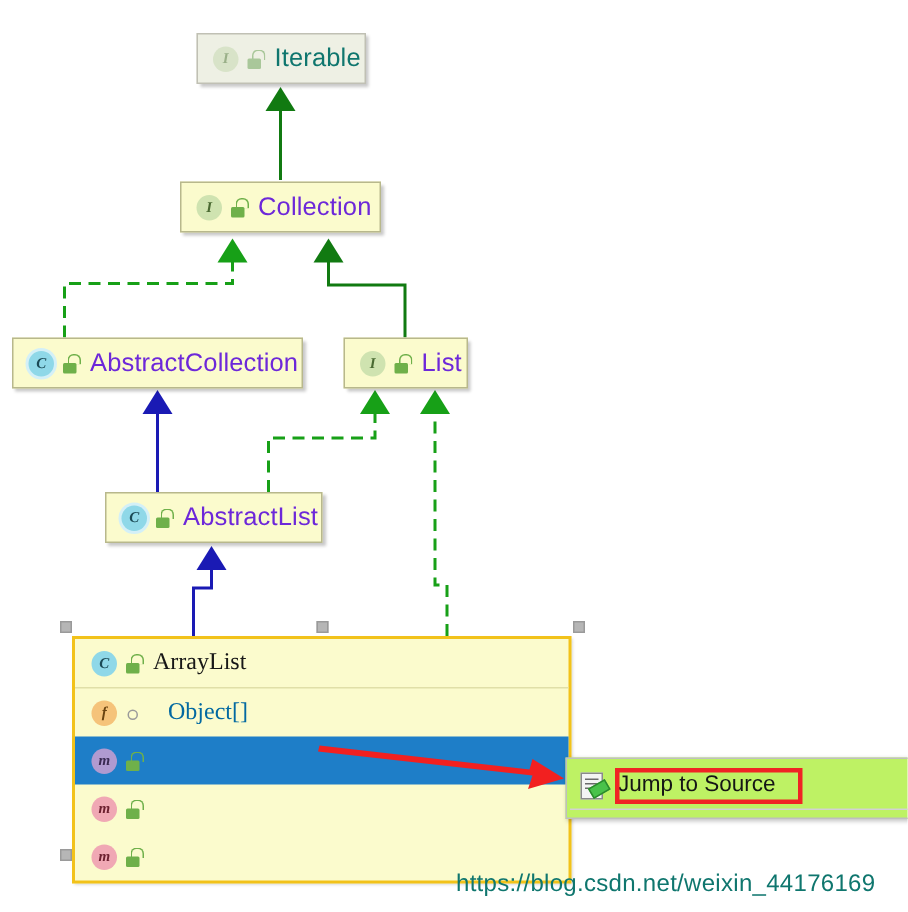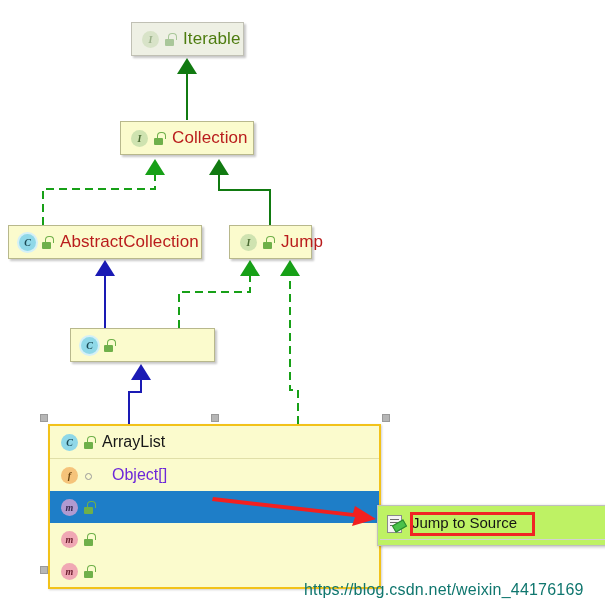--- a/index.html
+++ b/index.html
@@ -38,28 +38,28 @@
     border: 1px solid #b0b0a0;
     background: #fbfbe8;
     box-shadow: 2px 2px 2px rgba(0,0,0,0.22);
     display: flex;
     align-items: center;
     padding: 0 12px 0 10px;
     white-space: nowrap;
   }
   .node .nm {
     font-size: 17px;
-    color: #b91c1c;
+    color: #6d28d9;
     letter-spacing: 0.1px;
   }
   .node.dim {
     background: #eef0e4;
     border-color: #c0c0b4;
   }
-  .node.dim .nm { color: #4d7c0f; }
+  .node.dim .nm { color: #0f766e; }
   .node.yellow { background: #fbfbcd; border-color: #b8b88c; }
 
   
   .badge {
     width: 17px; height: 17px;
     border-radius: 50%;
     display: inline-flex;
     align-items: center;
     justify-content: center;
     font-size: 10px;
@@ -141,22 +141,22 @@
     color: #171717;
   }
   .al-row.header {
     border-bottom: 1px solid #e0dfa8;
     height: 33px;
   }
   .al-row.selected {
     background: #1e7ec8;
     color: #ffffff;
   }
-  .al-row .label { flex: 1 1 auto; overflow: hidden; }
-  .al-row .rtype { margin-left: 10px; color: #6d28d9; }
+  .al-row .label { flex: 1 1 auto; overflow: hidden; font-family: Liberation Serif, serif; }
+  .al-row .rtype { margin-left: 10px; color: #0369a1; font-family: Liberation Serif, serif; }
 
   
   .handle {
     position: absolute;
     width: 8px; height: 8px;
     background: #b6b6b6;
     border: 1px solid #9a9a9a;
     box-sizing: border-box;
   }
 
@@ -329,29 +329,30 @@
       </span>
     <span class="nm">AbstractCollection</span>
   </div>
 
   <div class="node yellow" id="n-list" style="left:229px; top:225px; width:83px; height:34px;">
     <span class="badge iface">I</span>
     <span class="lock">
         <i></i>
         <b></b>
       </span>
-    <span class="nm">Jump</span>
+    <span class="nm">List</span>
   </div>
 
   <div class="node yellow" id="n-abstractlist" style="left:70px; top:328px; width:145px; height:34px;">
     <span class="badge cls cls-ring">C</span>
     <span class="lock">
         <i></i>
         <b></b>
       </span>
+    <span class="nm">AbstractList</span>
   </div>
 
   <div class="handle" style="left:40px;  top:414px;"></div>
   <div class="handle" style="left:211px; top:414px;"></div>
   <div class="handle" style="left:382px; top:414px;"></div>
   <div class="handle" style="left:40px;  top:566px;"></div>
   <div class="handle" style="left:211px; top:566px;"></div>
 
   <div id="arraylist-node">
 

